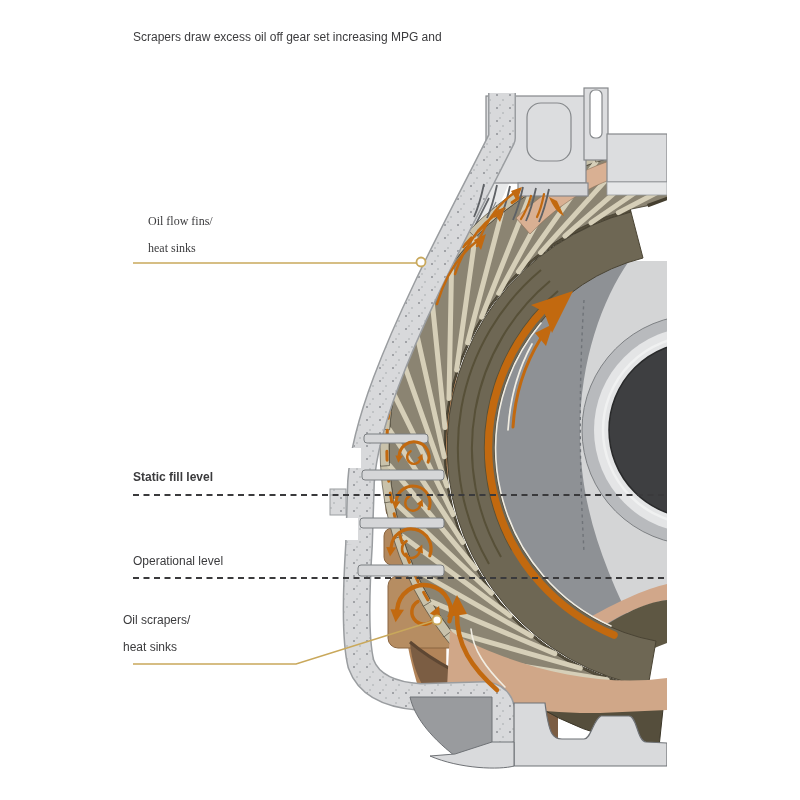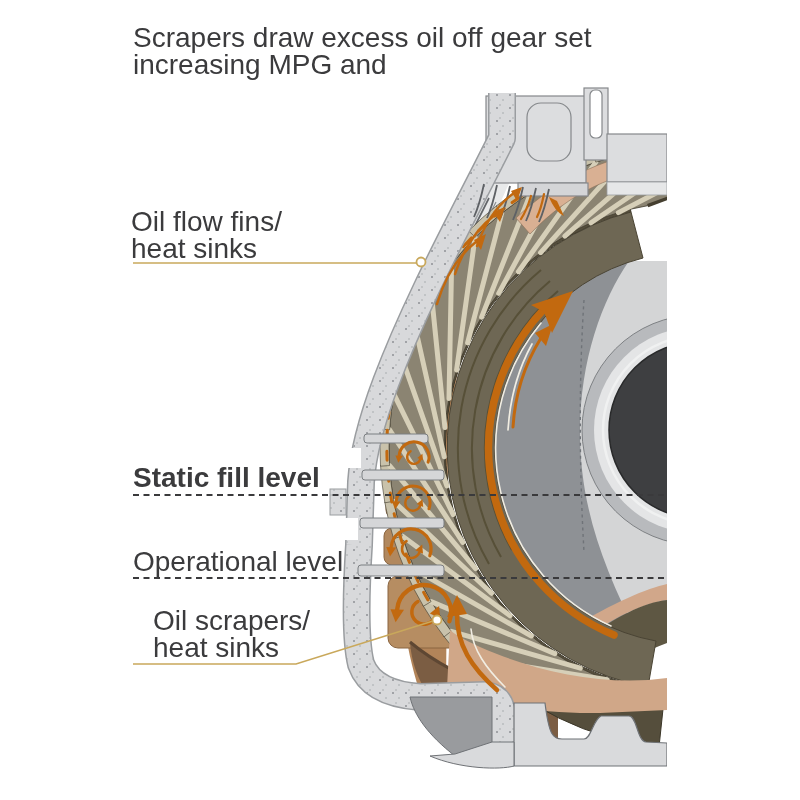--- a/index.html
+++ b/index.html
@@ -1,24 +1,24 @@
 <!DOCTYPE html>
 <html><head>
 <meta charset="utf-8">
 <style>
   html,body{margin:0;padding:0;background:#ffffff;}
   .canvas{position:relative;width:800px;height:800px;background:#ffffff;overflow:hidden;
           font-family:"Liberation Sans","DejaVu Sans",sans-serif;color:var(--ink,#3b3b3d);}
   svg.illu{position:absolute;left:0;top:0;}
-  .txt{position:absolute;font-size:28px;line-height:27px;color:var(--ink,#3b3b3d);}
+  .txt{position:absolute;font-size:12px;line-height:27px;color:var(--ink,#3b3b3d);}
   .title{left:133px;top:24px;width:560px;}
-  .lbl-fins{left:131px;top:208px;}
+  .lbl-fins{left:148px;top:208px;font-family:Liberation Serif, serif;}
   .lbl-static{left:133px;top:464px;font-weight:bold;}
   .lbl-oper{left:133px;top:548px;text-align:center;}
-  .lbl-scrapers{left:153px;top:607px;}
+  .lbl-scrapers{left:123px;top:607px;}
   .orange{stroke:var(--orange,#c2690f);fill:none;stroke-linecap:round;}
   .orangefill{fill:var(--orange,#c2690f);stroke:none;}
   .whiteacc{stroke:#f1ede2;fill:none;stroke-linecap:round;}
 </style>
 </head>
 <body>
 
 <div class="canvas" style="--ink: #3b3b3d; --orange: #c2690f;">
 
   <svg class="illu" width="800" height="800" viewBox="0 0 800 800">

